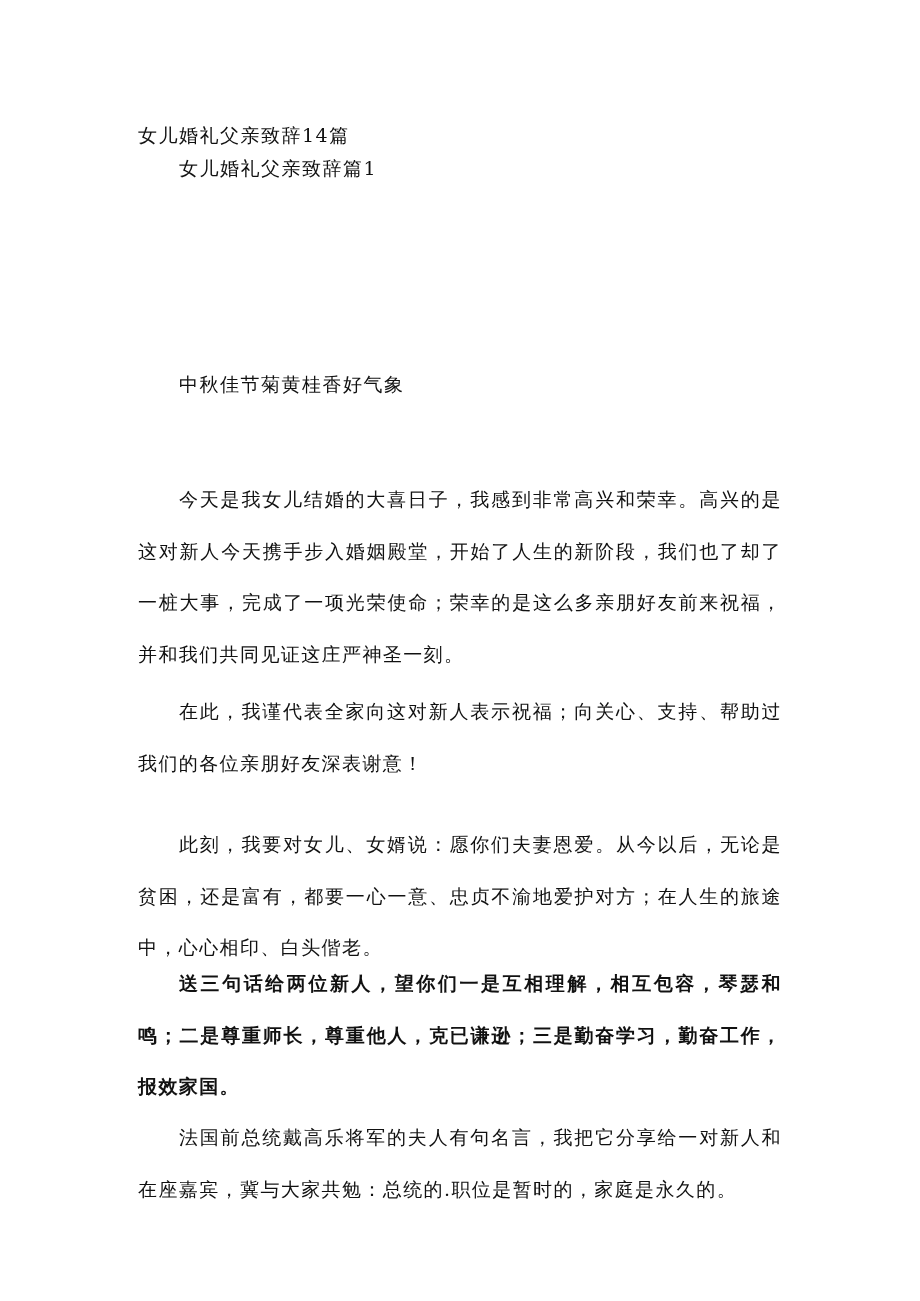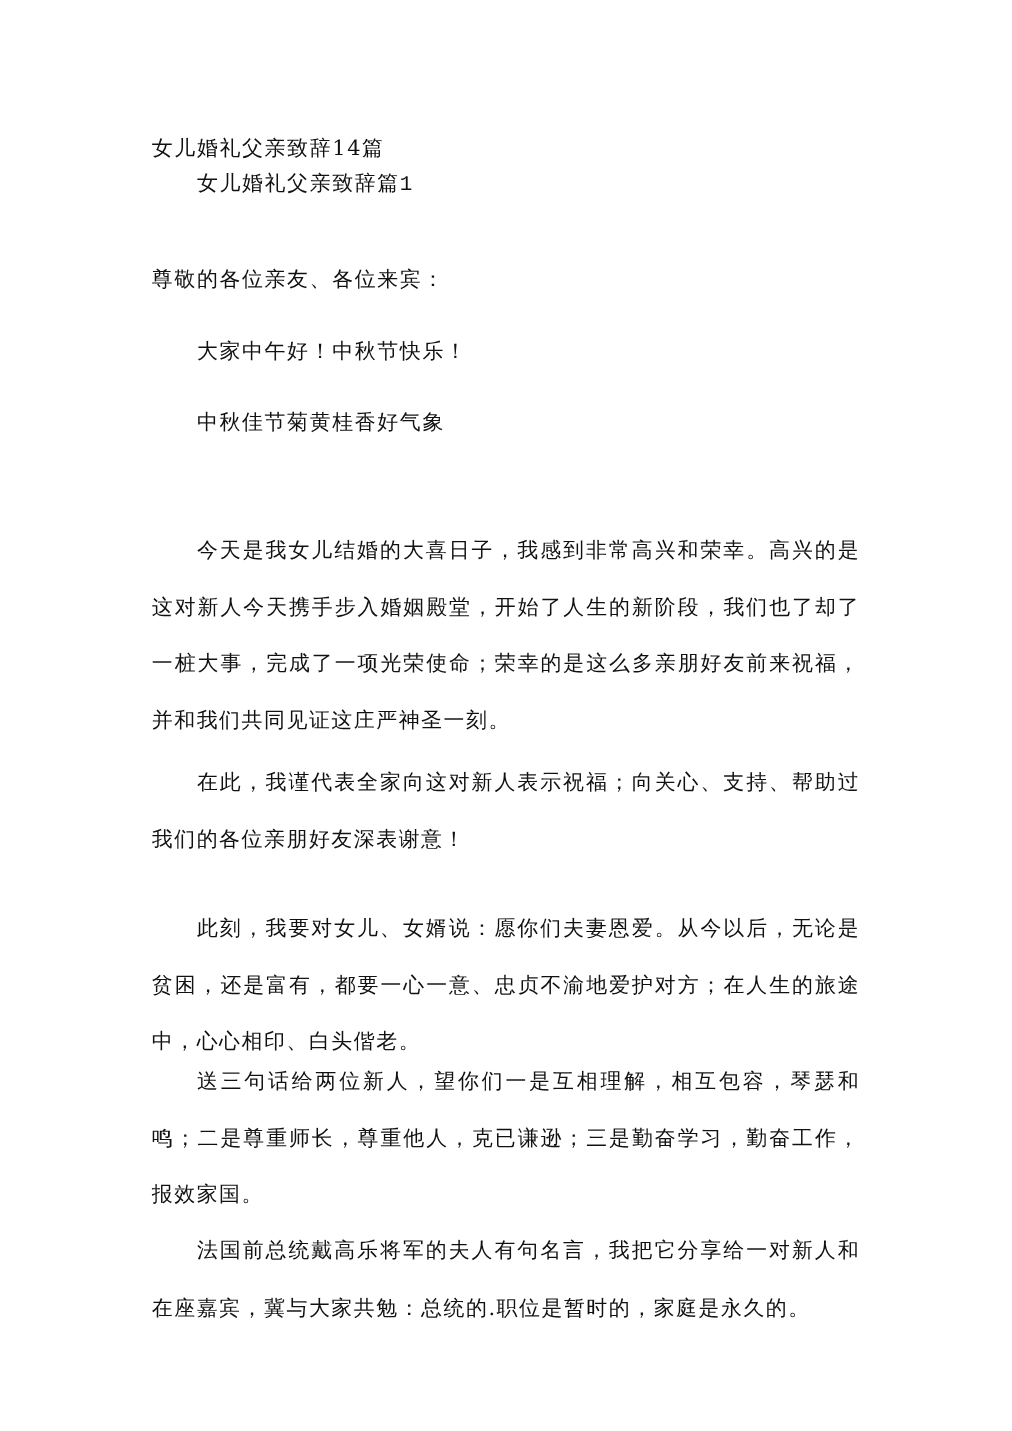--- a/index.html
+++ b/index.html
@@ -39,23 +39,21 @@
       letter-spacing: 1.4px;
       text-indent: 41px;
       text-align: justify;
     }
   </style>
 </head>
 <body>
 
 <div class="page">
   <div class="line" style="top:123px;">女儿婚礼父亲致辞14篇</div>
-  <div class="line indent" style="top:156px;font-family:Liberation Mono, monospace;">女儿婚礼父亲致辞篇1</div>
-  <div class="line" style="top:242px;">尊敬的各位亲友、各位来宾：</div>
-  <div class="line indent" style="top:307px;">大家中午好！中秋节快乐！</div>
+  <div class="line indent" style="top:156px;">女儿婚礼父亲致辞篇1</div>
   <div class="line indent" style="top:372px;text-align:center;">中秋佳节菊黄桂香好气象</div>
 
   <div class="para" style="top:476px;font-family:Liberation Mono, monospace;">今天是我女儿结婚的大喜日子，我感到非常高兴和荣幸。高兴的是这对新人今天携手步入婚姻殿堂，开始了人生的新阶段，我们也了却了一桩大事，完成了一项光荣使命；荣幸的是这么多亲朋好友前来祝福，并和我们共同见证这庄严神圣一刻。</div>
   <div class="para" style="top:686px;">在此，我谨代表全家向这对新人表示祝福；向关心、支持、帮助过我们的各位亲朋好友深表谢意！</div>
   <div class="para" style="top:819px;">此刻，我要对女儿、女婿说：愿你们夫妻恩爱。从今以后，无论是贫困，还是富有，都要一心一意、忠贞不渝地爱护对方；在人生的旅途中，心心相印、白头偕老。</div>
-  <div class="para" style="top:958px;">送三句话给两位新人，望你们一是互相理解，相互包容，琴瑟和鸣；二是尊重师长，尊重他人，克已谦逊；三是勤奋学习，勤奋工作，报效家国。</div>
+  <div class="para" style="top:958px;font-weight:bold;">送三句话给两位新人，望你们一是互相理解，相互包容，琴瑟和鸣；二是尊重师长，尊重他人，克已谦逊；三是勤奋学习，勤奋工作，报效家国。</div>
   <div class="para" style="top:1112px;">法国前总统戴高乐将军的夫人有句名言，我把它分享给一对新人和在座嘉宾，冀与大家共勉：总统的.职位是暂时的，家庭是永久的。</div>
 </div>
 
 </body></html>

